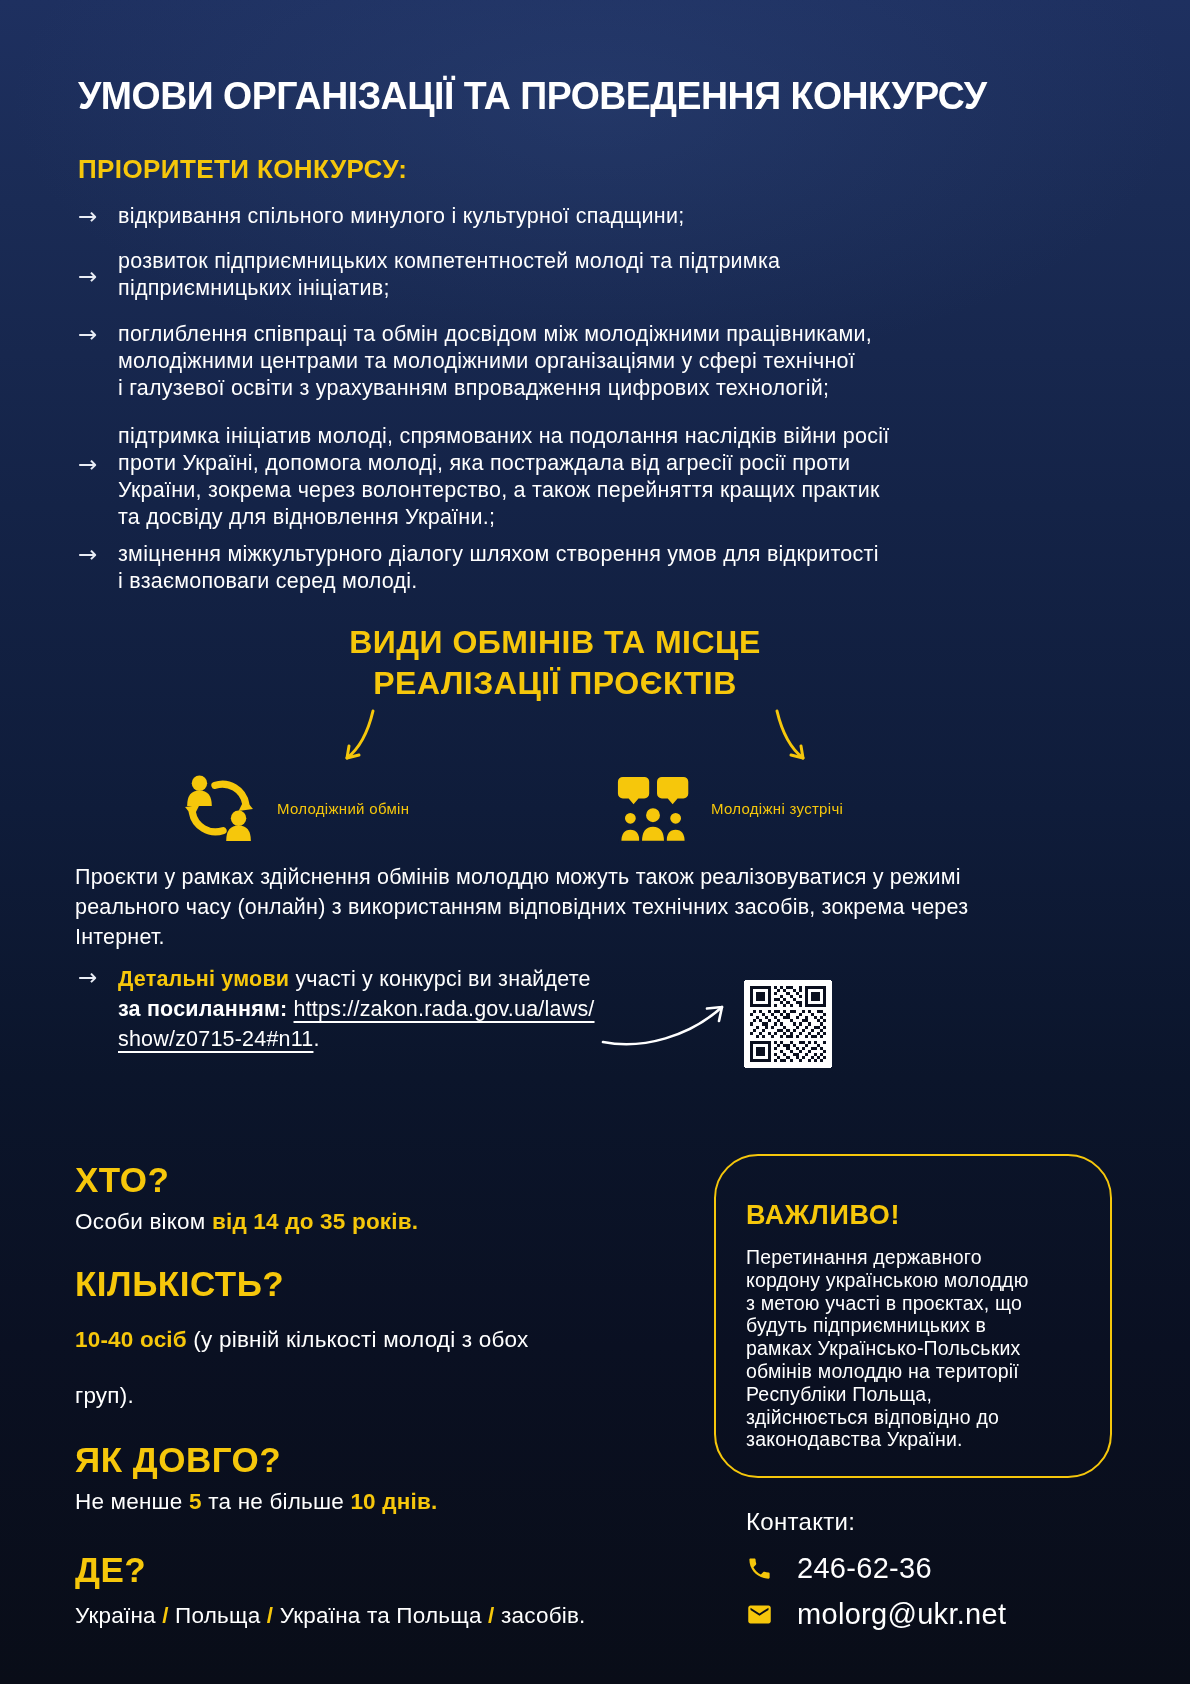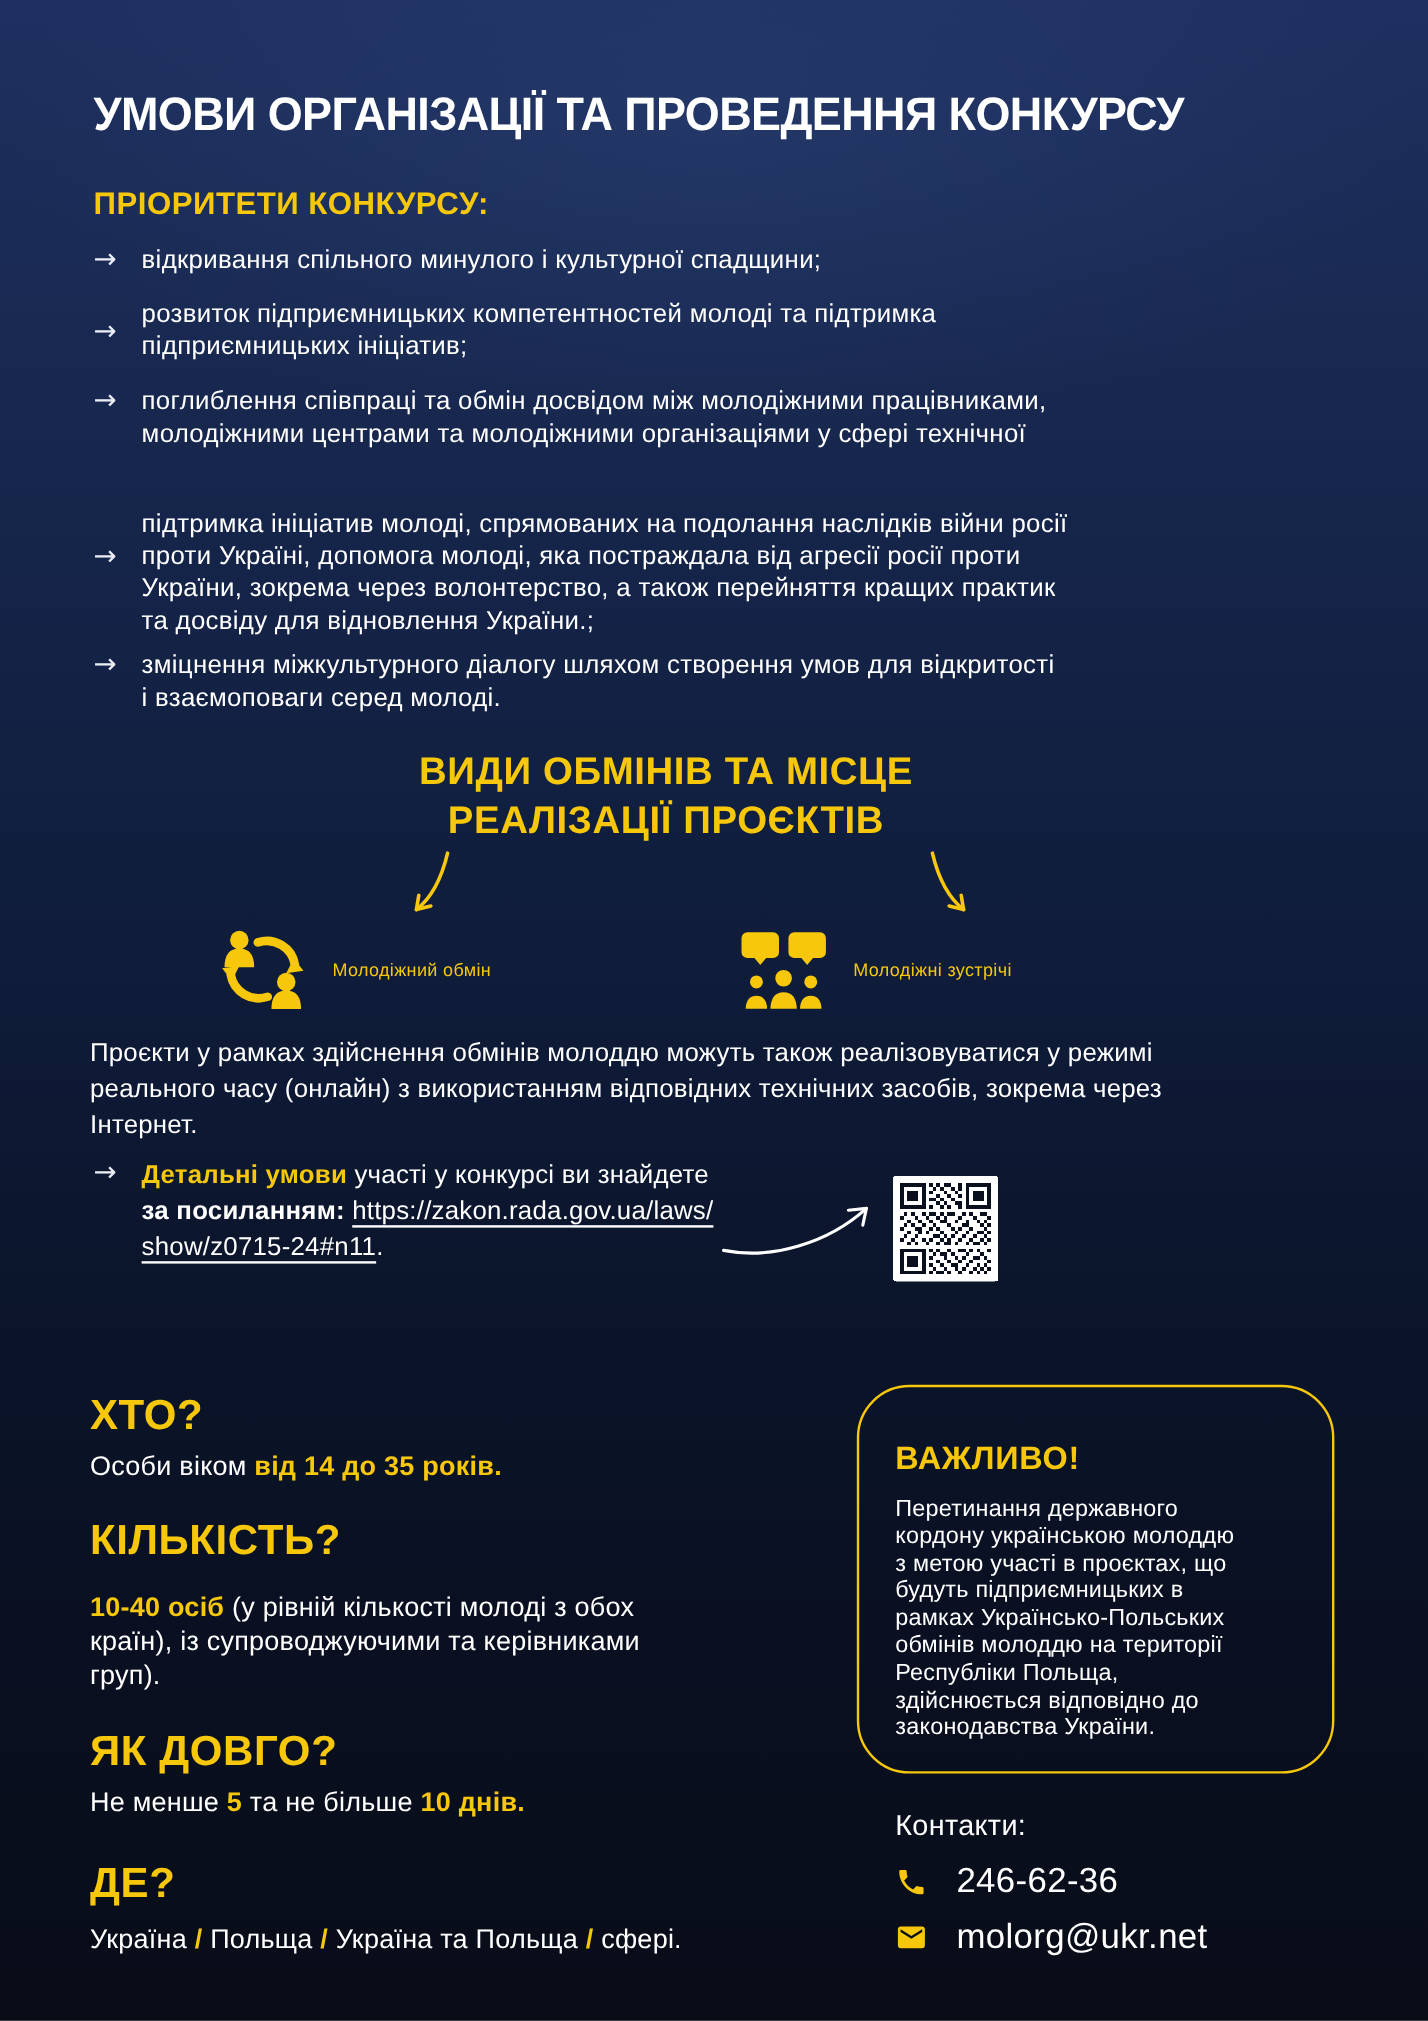--- a/index.html
+++ b/index.html
@@ -114,20 +114,21 @@
     <span>розвиток підприємницьких компетентностей молоді та підтримка</span><br>
     <span>підприємницьких ініціатив;</span>
   </div>
 </div>
 
 <div class="abs priority" style="top:321px">
   <span class="p-arrow">→</span>
   <div class="p-text">
     <span>поглиблення співпраці та обмін досвідом між молодіжними працівниками,</span><br>
     <span>молодіжними центрами та молодіжними організаціями у сфері технічної</span><br>
+    <span>і галузевої освіти з урахуванням впровадження цифрових технологій;</span>
   </div>
 </div>
 
 <div class="abs priority" style="top:423px">
   <span class="p-arrow off2">→</span>
   <div class="p-text">
     <span>підтримка ініціатив молоді, спрямованих на подолання наслідків війни росії</span><br>
     <span>проти Україні, допомога молоді, яка постраждала від агресії росії проти</span><br>
     <span>України, зокрема через волонтерство, а також перейняття кращих практик</span><br>
     <span>та досвіду для відновлення України.;</span>
@@ -226,32 +227,32 @@
 </svg>
 
 <h2 class="abs faq-h" style="left:75px;top:1160px">ХТО?</h2>
 <p class="abs faq-a" style="left:75px;top:1208px">
   <span>Особи віком </span><span class="hl">від 14 до 35 років.</span>
 </p>
 
 <h2 class="abs faq-h" style="left:75px;top:1264px">КІЛЬКІСТЬ?</h2>
 <p class="abs faq-a" style="left:75px;top:1326px">
   <span class="hl">10-40 осіб</span><span> (у рівній кількості молоді з обох</span><br>
-  <span>країн), із супроводжуючими та керівниками</span><br>
+  <br>
   <span>груп).</span>
 </p>
 
 <h2 class="abs faq-h" style="left:75px;top:1440px">ЯК ДОВГО?</h2>
 <p class="abs faq-a" style="left:75px;top:1488px">
   <span>Не менше </span><span class="hl">5</span><span> та не більше </span><span class="hl">10 днів.</span>
 </p>
 
 <h2 class="abs faq-h" style="left:75px;top:1550px">ДЕ?</h2>
 <p class="abs faq-a" style="left:75px;top:1602px">
-  <span>Україна </span><span class="hl">/</span><span> Польща </span><span class="hl">/</span><span> Україна та Польща </span><span class="hl">/</span><span> сфері.</span>
+  <span>Україна </span><span class="hl">/</span><span> Польща </span><span class="hl">/</span><span> Україна та Польща </span><span class="hl">/</span><span> засобів.</span>
 </p>
 
 <div class="abs imp-box"></div>
 <h2 class="abs imp-heading">ВАЖЛИВО!</h2>
 <p class="abs imp-body">
   <span>Перетинання державного</span><br>
   <span>кордону українською молоддю</span><br>
   <span>з метою участі в проєктах, що</span><br>
   <span>будуть підприємницьких в</span><br>
   <span>рамках Українсько-Польських</span><br>

